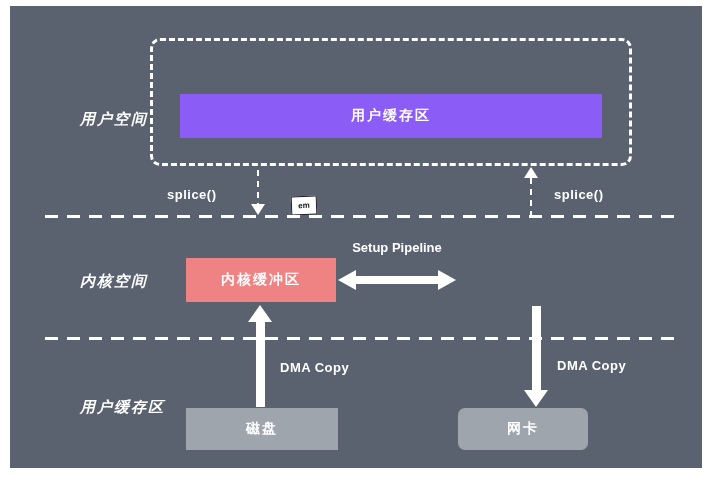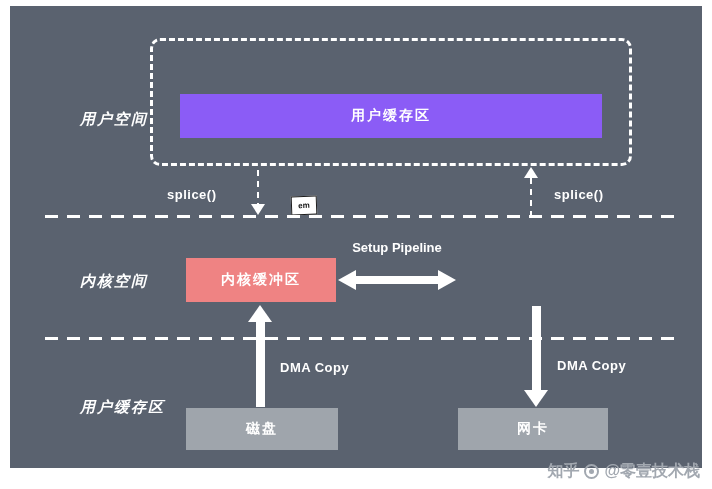--- a/index.html
+++ b/index.html
@@ -85,20 +85,15 @@
 
   <div class="tri tri-up-lg" style="left:248px; top:305px;"></div>
   <div class="shaft-v" style="left:256px; top:322px; height:85px;"></div>
   <div class="calltext" style="left:280px; top:360px;">DMA Copy</div>
 
   <div class="shaft-v" style="left:532px; top:306px; height:84px;"></div>
   <div class="tri tri-down-lg" style="left:524px; top:390px;"></div>
   <div class="calltext" style="left:557px; top:358px;">DMA Copy</div>
 
   <div class="box box-gray" style="left:186px; top:408px; width:152px; height:42px;">磁盘</div>
-  <div class="box box-gray" style="left:458px; top:408px; width:150px; height:42px;">网卡</div>
+  <div class="box box-gray" style="left:458px; top:408px; width:130px; height:42px;border-radius:7px;">网卡</div>
 
-  <div class="watermark">
-    <span>知乎</span>
-    <span class="wm-avatar"></span>
-    <span>@零壹技术栈</span>
-  </div>
 </div>
 
 </body></html>

